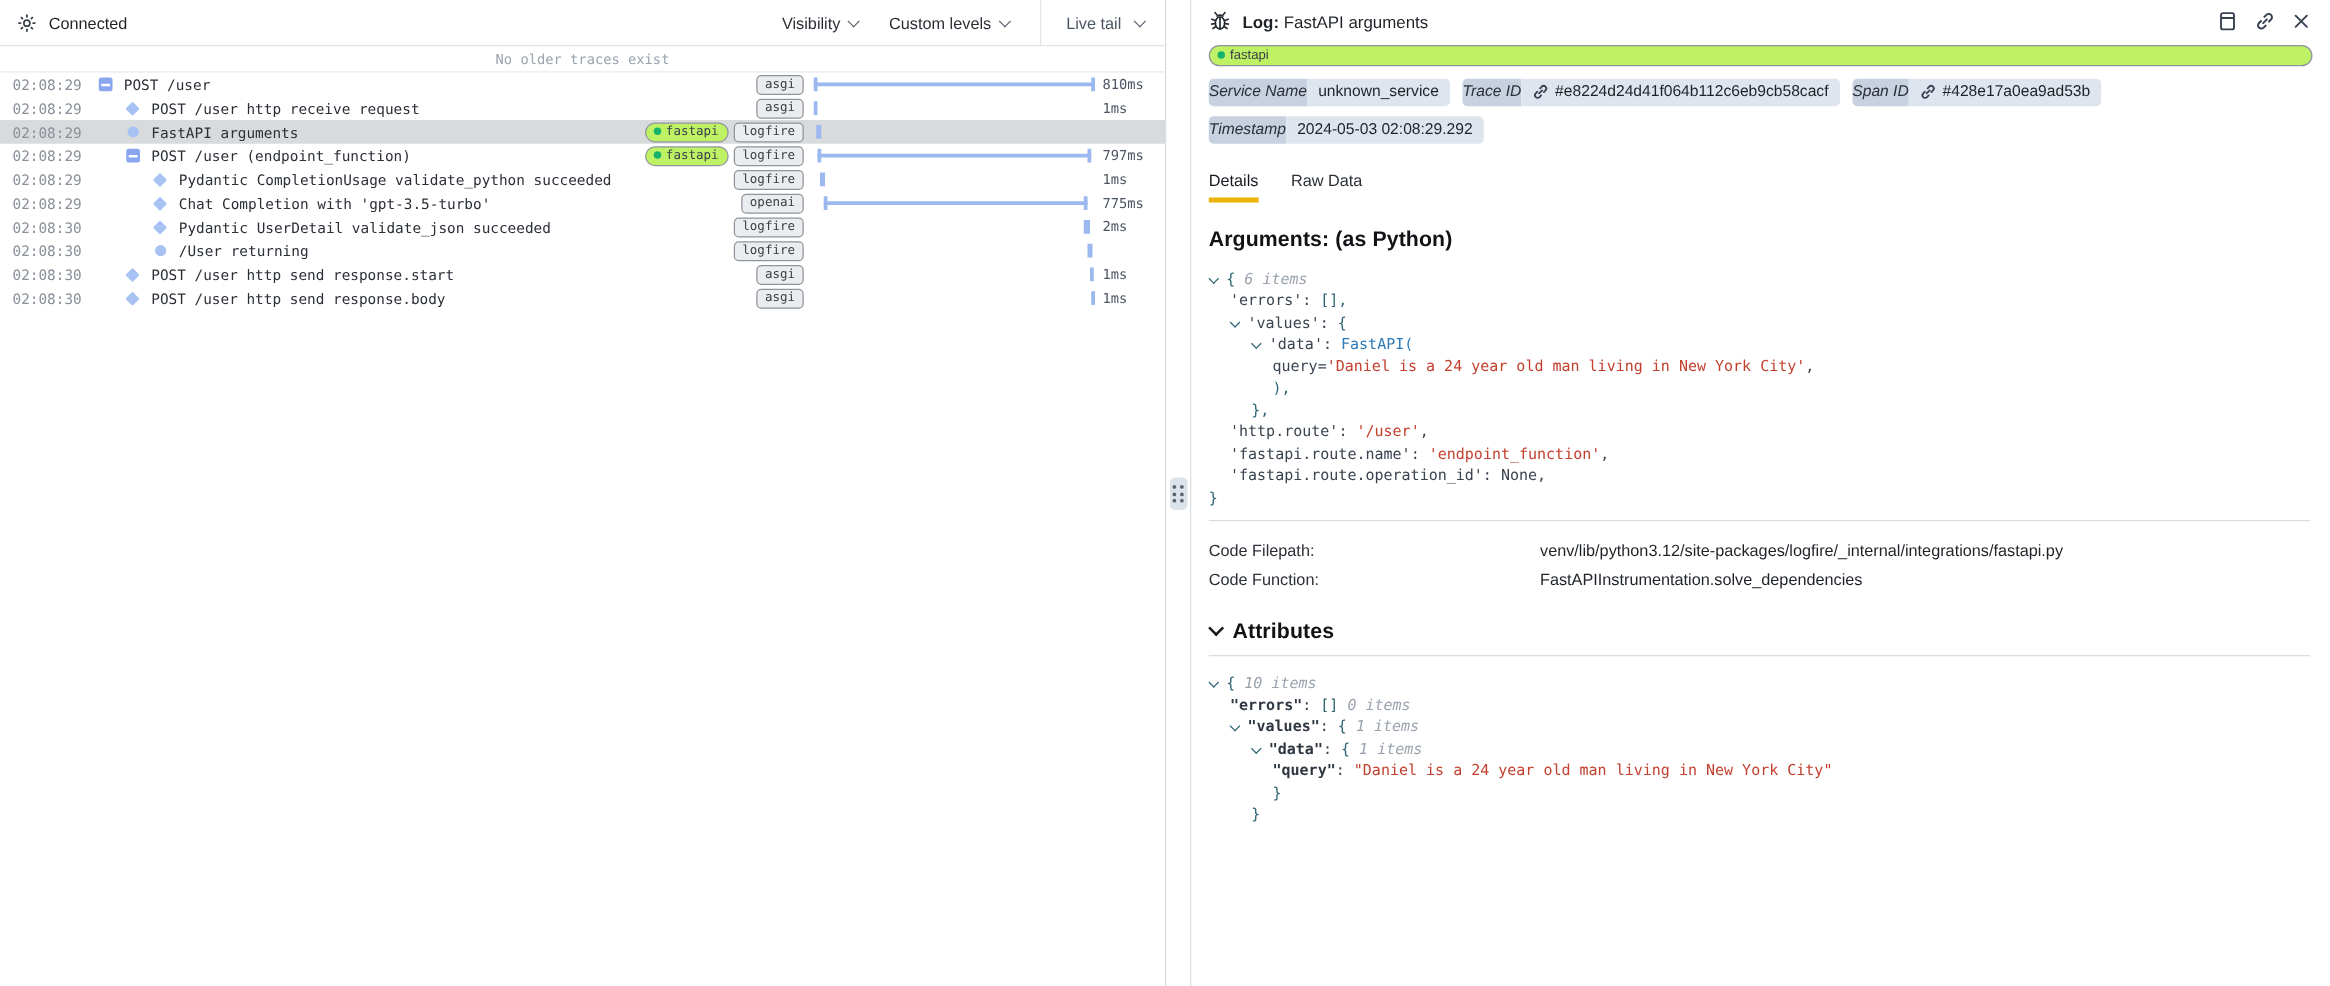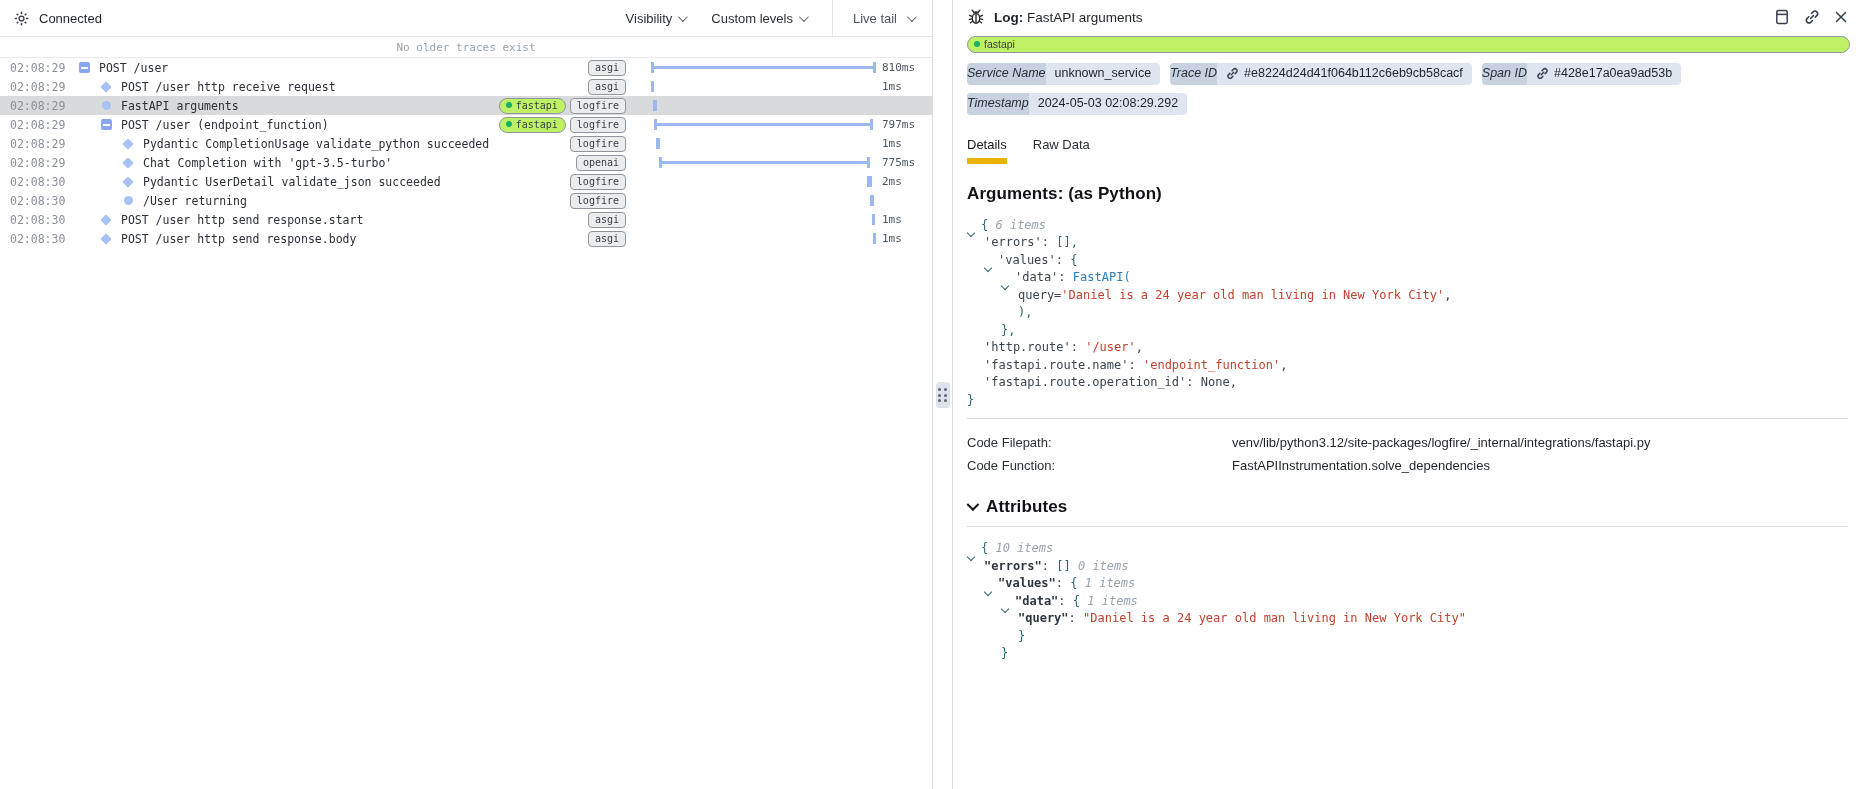--- a/index.html
+++ b/index.html
@@ -23,21 +23,21 @@
   .trace-list { flex:1; overflow:hidden; }
   .trace-row { height:19px; display:flex; align-items:center; font-family:"DejaVu Sans Mono", monospace; font-size:11.5px; cursor:pointer; }
   .trace-row.selected { background:var(--selected-row); }
   .t-time { width:62px; flex:none; color:#8a9099; margin-left:10px; }
   .t-icon { flex:none; display:flex; align-items:center; justify-content:center; width:12px; }
   .ic-minus { width:11px; height:11px; background:#8aa6ee; border-radius:2px; position:relative; }
   .ic-minus::after { content:''; position:absolute; left:2px; top:4.5px; width:7px; height:2px; background:#fff; }
   .ic-diamond { width:8px; height:8px; background:#a9c2f4; transform:rotate(45deg); border-radius:1px; }
   .ic-circle { width:9px; height:9px; background:#a9c2f4; border-radius:50%; }
   .t-name { margin-left:9px; color:#2b2f36; white-space:nowrap; }
-  .t-badges { margin-left:auto; display:flex; align-items:center; gap:4px; flex:none; margin-right:25px; }
+  .t-badges { margin-left:auto; display:flex; align-items:center; gap:4px; flex:none; margin-right:8px; }
   .badge { font-size:10px; padding:1px 6px 2px; border:1px solid #8f959d; border-radius:4px; background:#ebecee; color:#3a4049; }
   .badge.pill { border-radius:999px; background:#bef264; display:flex; align-items:center; gap:4px; padding:1px 7px 2px 6px; }
   .dot { width:6px; height:6px; border-radius:50%; background:var(--green-dot); display:inline-block; }
   .t-lane { width:225px; height:100%; position:relative; flex:none; }
   .bar-span { position:absolute; top:50%; height:3px; margin-top:-1.5px; background:var(--accent-bar); }
   .bar-span::before,.bar-span::after { content:''; position:absolute; width:3px; height:11px; top:-4px; background:var(--accent-bar); }
   .bar-span::before { left:0; } .bar-span::after { right:0; }
   .bar-tick { position:absolute; top:50%; height:11px; margin-top:-5.5px; min-width:3px; background:var(--accent-bar); }
   .t-dur { width:56px; flex:none; font-size:11px; color:#4b5563; padding-left:6px; }
 
@@ -56,29 +56,29 @@
   .rp-icons { margin-left:auto; display:flex; align-items:center; gap:14px; }
   .rp-icons span { display:flex; cursor:pointer; }
   .tagrow { padding:2px 14px 0; }
   .metarows { padding:10px 14px 0; }
   .chips { display:flex; gap:10px; margin-bottom:8px; flex-wrap:wrap; }
   .chip { display:inline-flex; font-size:12.5px; line-height:1; }
   .chip .cl { background:#c7d1e0; font-style:italic; padding:4px 0 5px; border-radius:4px 0 0 4px; color:#2b2f36; }
   .chip .cv { background:#dfe5ee; padding:4px 9px 5px; border-radius:0 4px 4px 0; color:#1f2328; display:inline-flex; align-items:center; gap:5px; }
   .tabs { display:flex; gap:26px; padding:14px 14px 0; }
   .tab { font-size:13px; color:#2b3036; padding-bottom:6px; cursor:pointer; }
-  .tab.active { border-bottom:6px solid #eab308; color:#16191d; }
+  .tab.active { border-bottom:4px solid #eab308; color:#16191d; }
   .rp-body { padding:0 16px 0 14px; }
   h2.sec { font-size:17px; font-weight:bold; color:#101215; margin-top:20px; letter-spacing:.1px; }
   h2.sec .hchev { width:9px; height:9px; border-right:2px solid #16191d; border-bottom:2px solid #16191d;
     display:inline-block; transform:rotate(45deg) translate(-1px,-3px); margin-right:10px; }
   hr.rule { border:none; border-top:1px solid #d9dde3; margin-top:9px; }
 
   .tree { margin-top:13px; font-family:"DejaVu Sans Mono", monospace; font-size:12px; }
-  .tline { display:flex; align-items:center; line-height:17.5px; }
+  .tline { display:flex; align-items:flex-start; line-height:17.5px; }
   .guide { width:17px; flex:none; position:relative; }
   .guide::before { content:''; position:absolute; left:4px; top:0; bottom:0; border-left:1px solid #e4e8ed; }
   .tchev { width:14px; flex:none; position:relative; cursor:pointer; }
   .tchev::after { content:''; position:absolute; left:1px; top:5px; width:5px; height:5px;
     border-right:1.5px solid var(--brace-teal); border-bottom:1.5px solid var(--brace-teal); transform:rotate(45deg); }
   .ttext { white-space:pre; }
   .sg-br { color:var(--brace-teal); }
   .sg-key { color:#3a4450; }
   .sg-key2 { color:#2e3640; font-weight:bold; }
   .sg-str { color:var(--string-red); }

